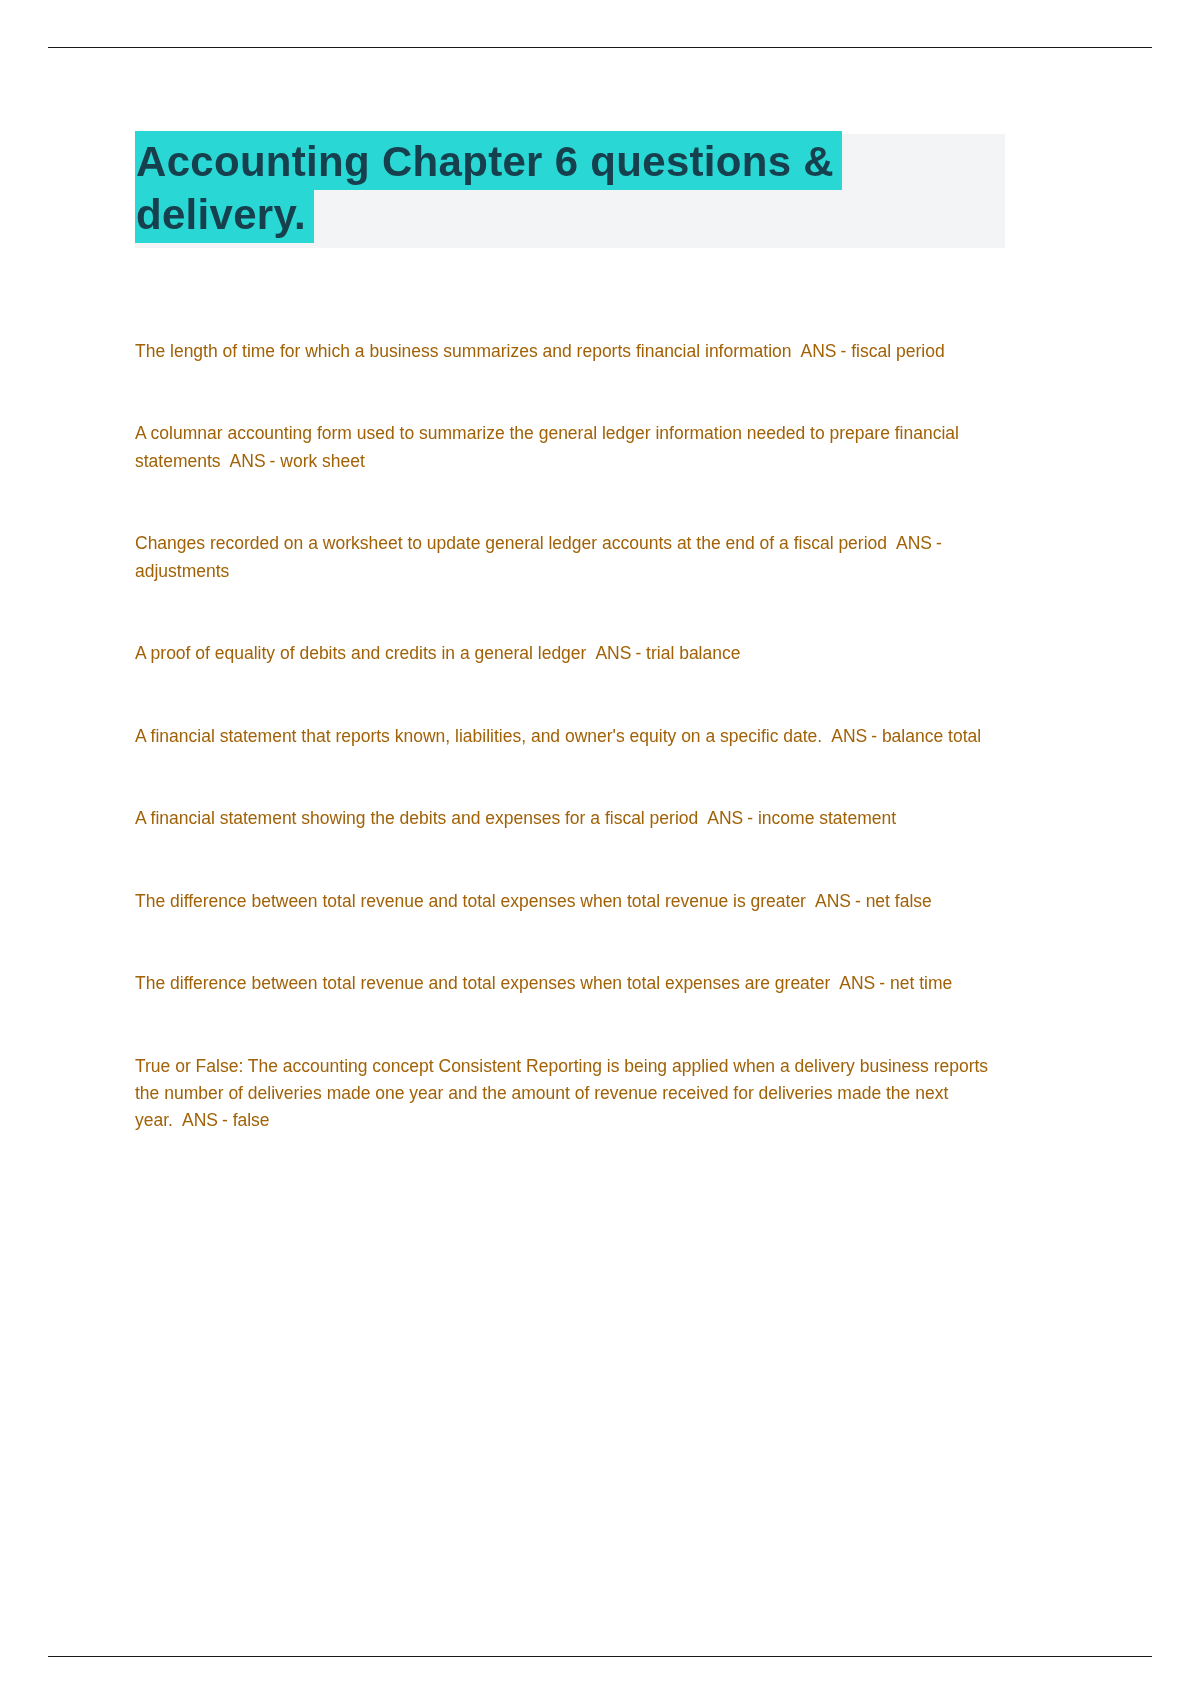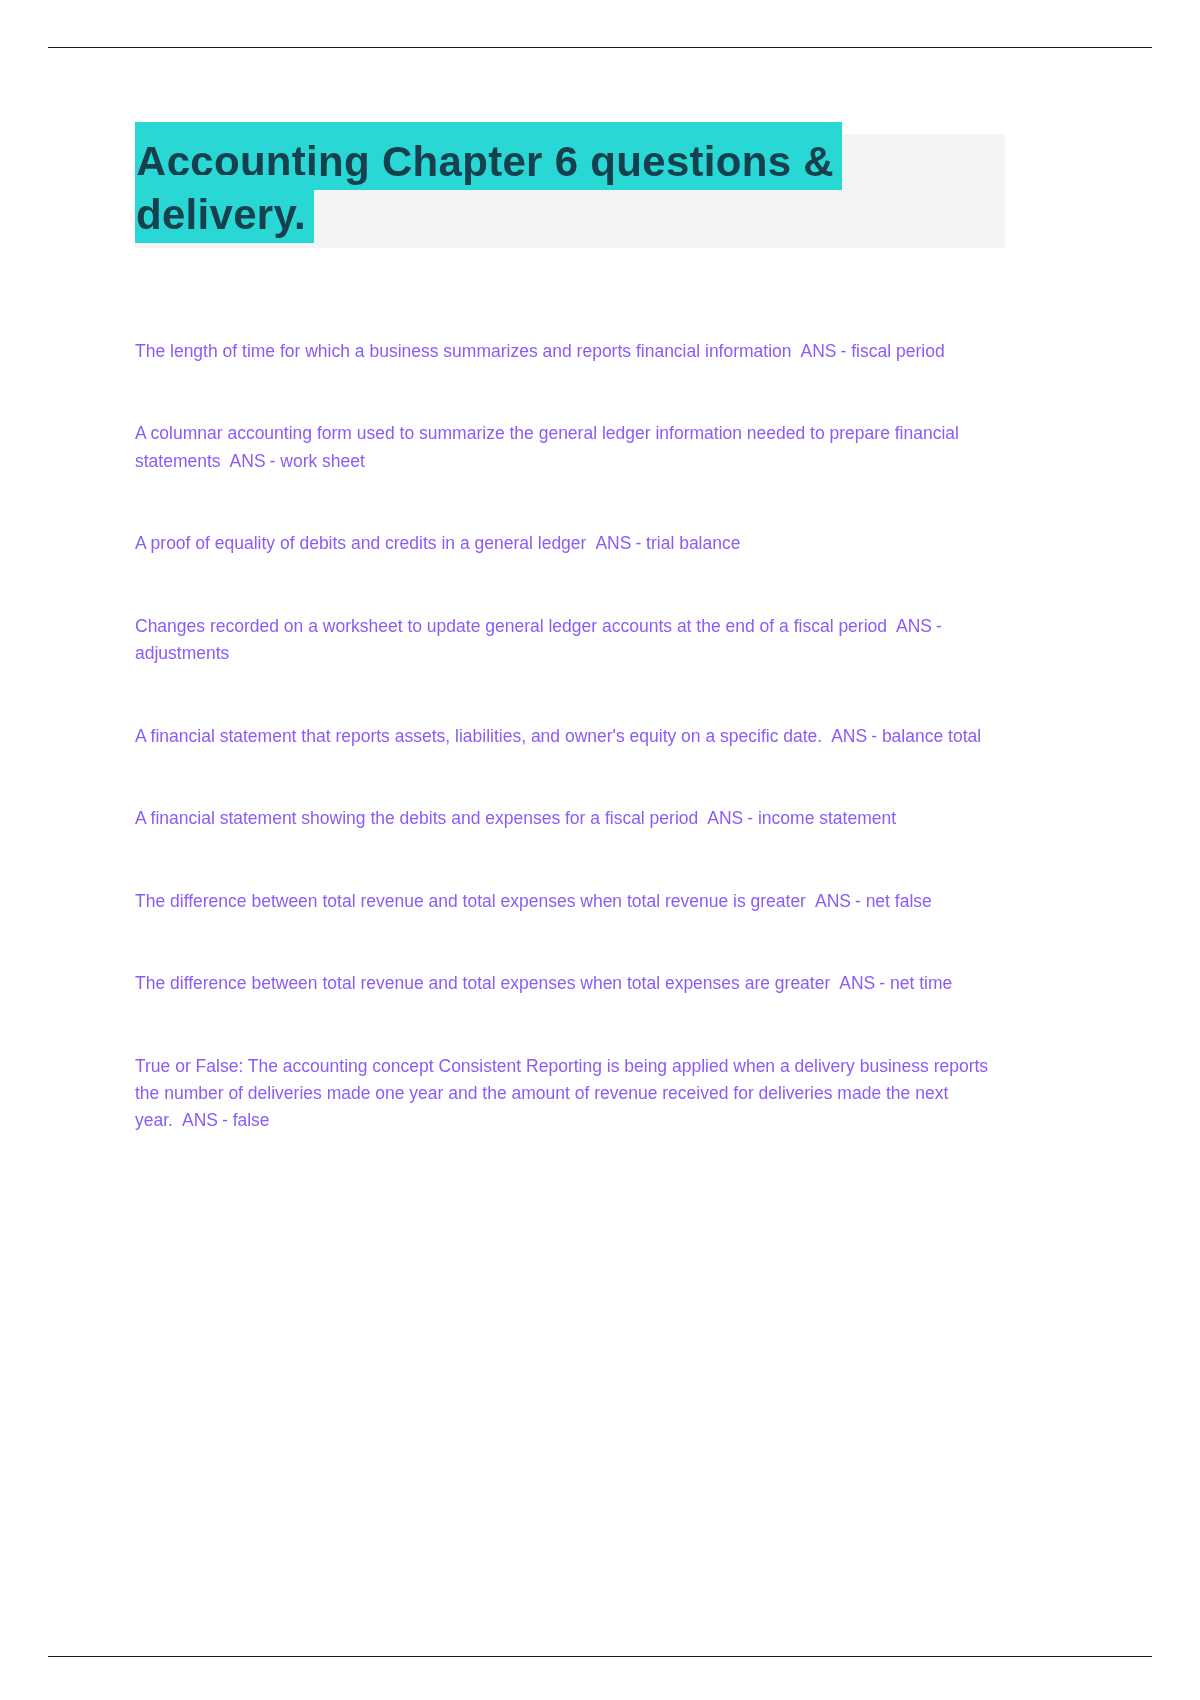--- a/index.html
+++ b/index.html
@@ -4,48 +4,48 @@
 <style>
   html,body{margin:0;padding:0;background:#ffffff;}
   body{font-family:"Liberation Sans",sans-serif;color:#1c1c1c;}
   .page{position:relative;width:1200px;height:1700px;background:#ffffff;overflow:hidden;margin:0 auto;}
   .rule{border:none;border-top:1.6px solid #1a1a1a;margin:0 48px;}
   .rule.top{margin-top:47px;}
   .rule.bottom{position:absolute;left:48px;right:48px;bottom:43px;margin:0;}
   .content{margin:0 135px;}
   .title-block{margin-top:86px;background:#f3f4f6;width:870px;padding:2px 0 6px 0;}
   h1.page-title{margin:0;font-size:42px;line-height:1.26;font-weight:bold;color:var(--title-color,#17404e);letter-spacing:0.3px;}
-  .hl{background:var(--highlight,#29d8d4);padding:16px 8px 5px 1px;
+  .hl{background:var(--highlight,#29d8d4);padding:7px 8px 5px 1px;
       -webkit-box-decoration-break:clone;box-decoration-break:clone;}
-  .qa-list{margin-top:90px;width:872px;font-size:17.5px;line-height:1.57;color:#8b5cf6;}
+  .qa-list{margin-top:90px;width:872px;font-size:17.5px;line-height:1.57;color:#a16207;}
   p.qa{margin:0 0 55px 0;}
   .ans-label{padding:0 4px 0 9px;}
   .a::before{content:"- ";}
 </style>
 </head>
 <body>
 
 <div class="page">
   <hr class="rule top">
 
   <div class="content">
     <div class="title-block">
       <h1 class="page-title"><span class="hl">Accounting Chapter 6 questions &amp;</span><br><span class="hl">delivery.</span></h1>
     </div>
 
     <div class="qa-list" id="qa-list">
   <p class="qa"><span class="q">The length of time for which a business summarizes and reports financial information</span><span class="ans-label">ANS</span><span class="a">fiscal period</span></p>
 
   <p class="qa"><span class="q">A columnar accounting form used to summarize the general ledger information needed to prepare financial statements</span><span class="ans-label">ANS</span><span class="a">work sheet</span></p>
 
+  <p class="qa"><span class="q">Changes recorded on a worksheet to update general ledger accounts at the end of a fiscal period</span><span class="ans-label">ANS</span><span class="a">adjustments</span></p>
+
   <p class="qa"><span class="q">A proof of equality of debits and credits in a general ledger</span><span class="ans-label">ANS</span><span class="a">trial balance</span></p>
 
-  <p class="qa"><span class="q">Changes recorded on a worksheet to update general ledger accounts at the end of a fiscal period</span><span class="ans-label">ANS</span><span class="a">adjustments</span></p>
-
-  <p class="qa"><span class="q">A financial statement that reports assets, liabilities, and owner's equity on a specific date.</span><span class="ans-label">ANS</span><span class="a">balance total</span></p>
+  <p class="qa"><span class="q">A financial statement that reports known, liabilities, and owner's equity on a specific date.</span><span class="ans-label">ANS</span><span class="a">balance total</span></p>
 
   <p class="qa"><span class="q">A financial statement showing the debits and expenses for a fiscal period</span><span class="ans-label">ANS</span><span class="a">income statement</span></p>
 
   <p class="qa"><span class="q">The difference between total revenue and total expenses when total revenue is greater</span><span class="ans-label">ANS</span><span class="a">net false</span></p>
 
   <p class="qa"><span class="q">The difference between total revenue and total expenses when total expenses are greater</span><span class="ans-label">ANS</span><span class="a">net time</span></p>
 
   <p class="qa"><span class="q">True or False: The accounting concept Consistent Reporting is being applied when a delivery business reports the number of deliveries made one year and the amount of revenue received for deliveries made the next year.</span><span class="ans-label">ANS</span><span class="a">false</span></p>
 
 </div>

